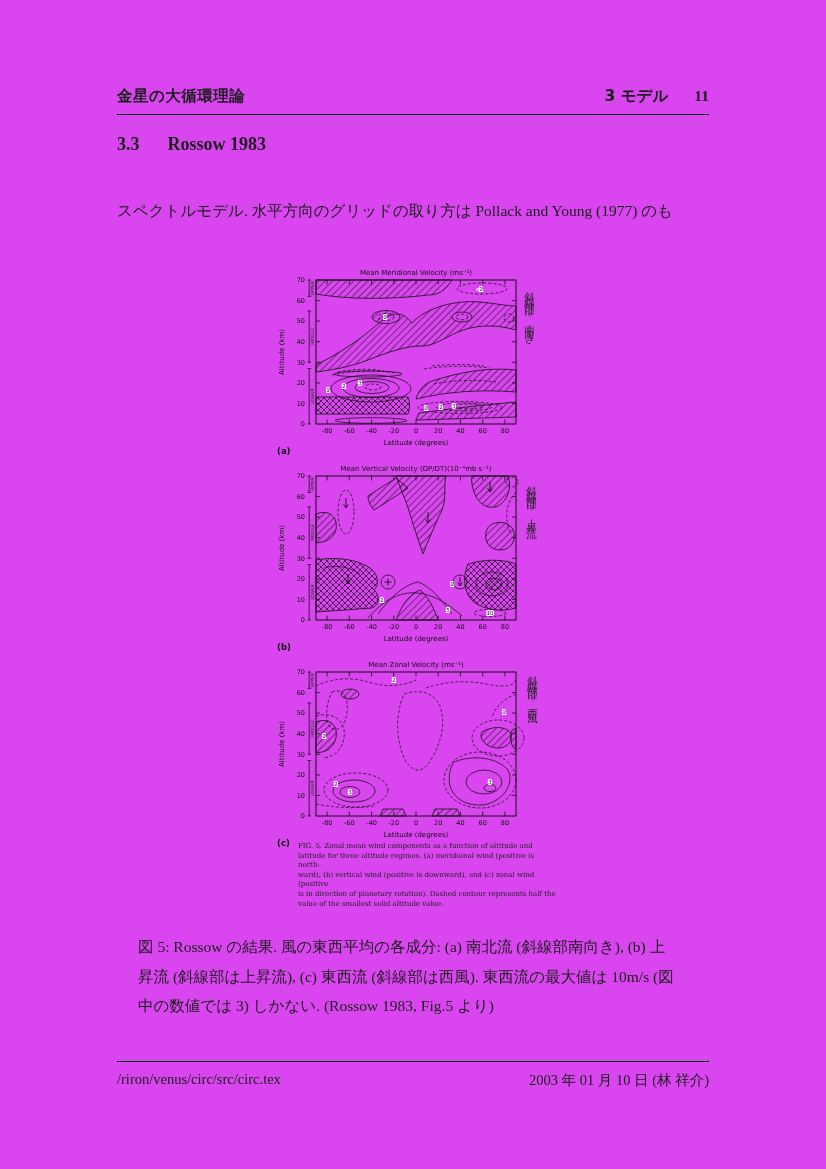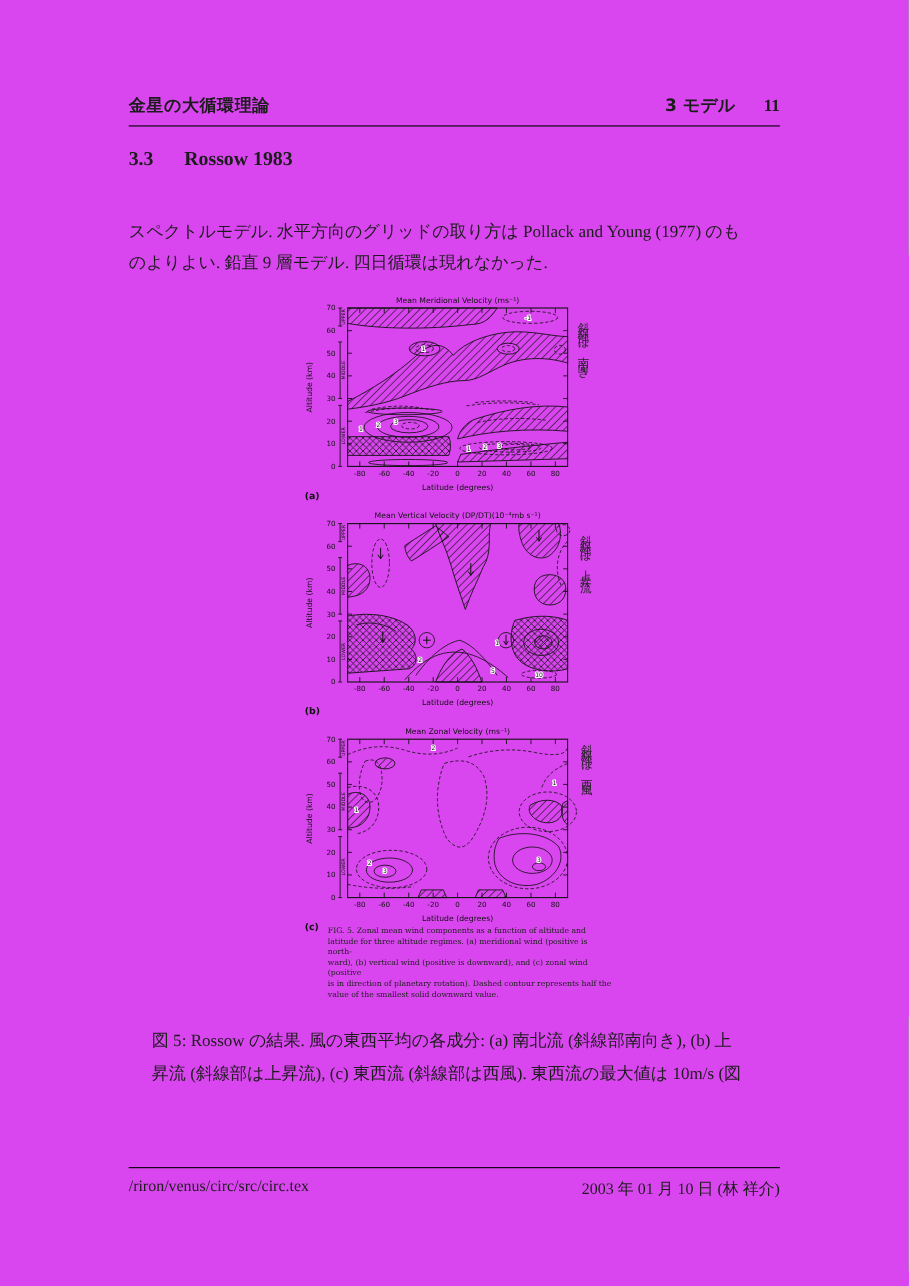--- a/index.html
+++ b/index.html
@@ -75,21 +75,20 @@
     </span>
   </div>
 
   <div class="section-heading">
     <span>3.3</span>
     <span>Rossow 1983</span>
   </div>
 
   <div class="body-text">
     <div>スペクトルモデル. 水平方向のグリッドの取り方は Pollack and Young (1977) のも</div>
-    <div>のよりよい. 鉛直 9 層モデル. 四日循環は現れなかった.</div>
   </div>
 
   <div class="figure">
     <svg width="0" height="0">
       <defs>
         <pattern id="h" width="5" height="5" patternUnits="userSpaceOnUse" patternTransform="rotate(45)">
           <line x1="0" y1="0" x2="0" y2="5" stroke="#111" stroke-width="1.1"></line>
         </pattern>
         <pattern id="ch" width="6" height="6" patternUnits="userSpaceOnUse">
           <path d="M0 6L6 0M0 0L6 6" stroke="#111" stroke-width="0.7" fill="none"></path>
@@ -340,27 +339,28 @@
     <div class="side-note side-note-a">斜線部は南向き</div>
     <div class="side-note side-note-b">斜線部は上昇流</div>
     <div class="side-note side-note-c">斜線部は西風</div>
 
     
     <div class="fig-caption-en">
       <div>FIG. 5. Zonal mean wind components as a function of altitude and</div>
       <div>latitude for three altitude regimes. (a) meridional wind (positive is north-</div>
       <div>ward), (b) vertical wind (positive is downward), and (c) zonal wind (positive</div>
       <div>is in direction of planetary rotation). Dashed contour represents half the</div>
-      <div>value of the smallest solid downward value.</div>
+      <div>value of the smallest solid altitude value.</div>
     </div>
   </div>
 
   <div class="jp-caption">
     <div>図 5: Rossow の結果. 風の東西平均の各成分: (a) 南北流 (斜線部南向き), (b) 上</div>
     <div>昇流 (斜線部は上昇流), (c) 東西流 (斜線部は西風). 東西流の最大値は 10m/s (図</div>
+    <div>中の数値では 3) しかない. (Rossow 1983, Fig.5 より)</div>
   </div>
 
   <div class="footer">
     <span>/riron/venus/circ/src/circ.tex</span>
     <span>2003 年 01 月 10 日 (林 祥介)</span>
   </div>
 
 </div>
 
 </body></html>

